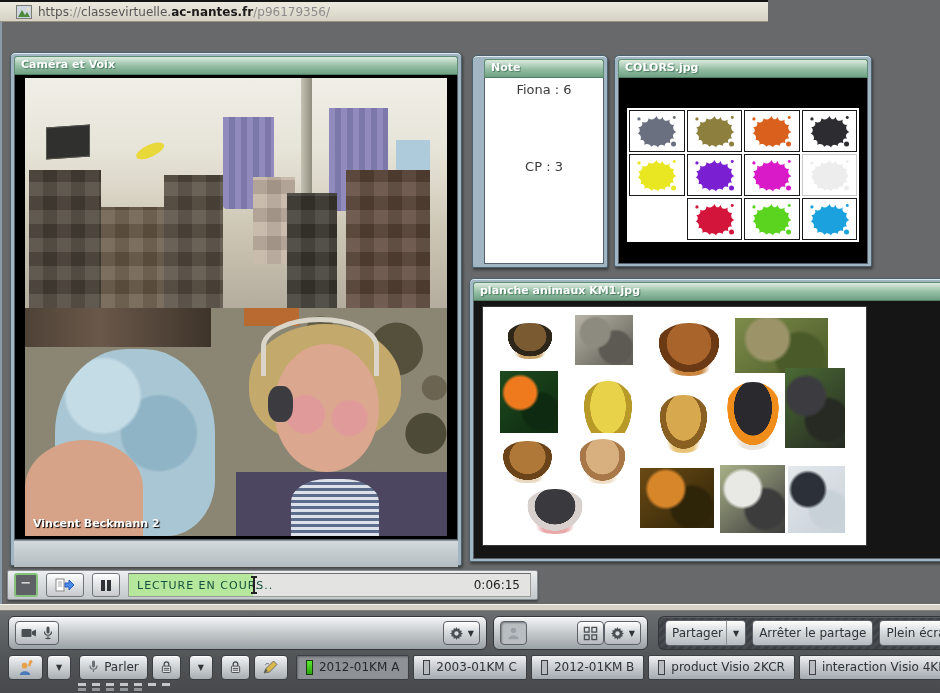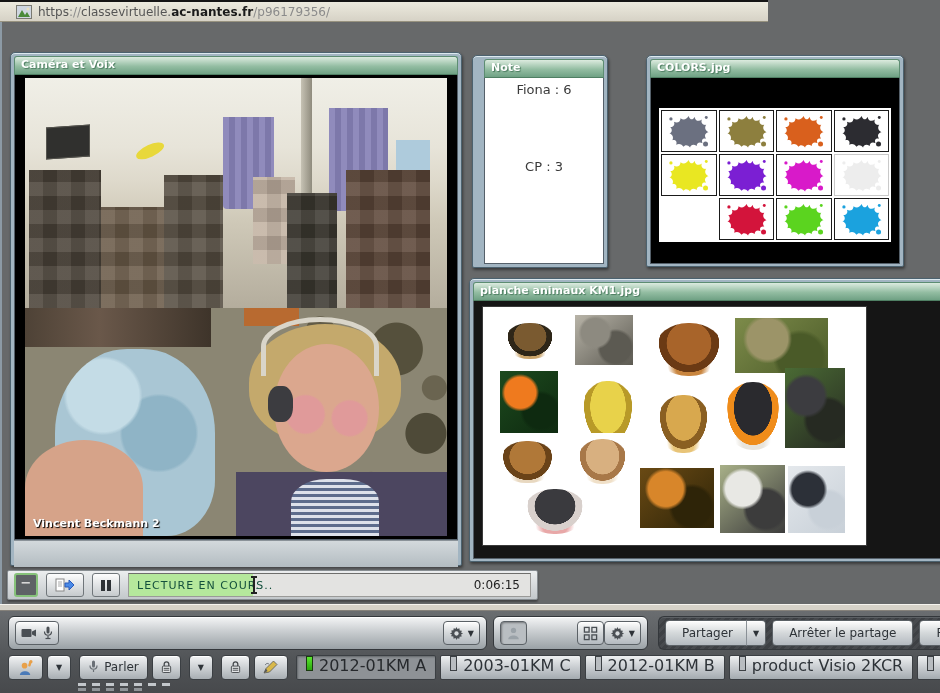--- a/index.html
+++ b/index.html
@@ -65,21 +65,21 @@
   #caret:before{top:-1px;} #caret:after{bottom:-1px;}
   #status-tail{font-size:11px;color:#14503c;letter-spacing:1px;}
   #playtime{position:absolute;right:10px;font-size:12px;color:#222;}
 
   
   #note-panel{left:470px;top:33px;width:136px;height:213px;padding-left:11px;}
   #note-body{height:186px;font-size:13px;color:#3a3a3a;padding:4px 6px;box-sizing:border-box;}
   #note-body .note-line{margin:0 0 62px 0;text-align:center;}
 
   
-  #colors-panel{left:644px;top:33px;width:258px;height:212px;}
+  #colors-panel{left:612px;top:33px;width:258px;height:212px;}
   #colors-body{height:185px;background:#000;}
   #swatch-grid{position:absolute;left:8px;right:8px;top:30px;height:134px;background:#fff;
       display:grid;grid-template-columns:repeat(4,1fr);grid-auto-rows:1fr;gap:2px;padding:2px;box-sizing:border-box;}
   .swatch{border:1px solid #1a1a1a;display:flex;align-items:center;justify-content:center;background:#fff;}
   .swatch.light{border-color:#c9c9c9;}
   .swatch.empty{border:none;}
   .swatch svg{width:92%;height:92%;}
 
   
   #animals-panel{left:467px;top:256px;width:486px;height:284px;}
@@ -119,36 +119,36 @@
   .tool-section{position:absolute;top:5px;height:34px;border:1px solid #33373b;border-radius:6px;
       background:linear-gradient(#f4f5f6,#c9cdd0 45%,#9aa1a6);box-shadow:inset 0 1px 0 #fff;
       display:flex;align-items:center;box-sizing:border-box;padding:0 6px;}
   #section-av{left:8px;width:479px;}
   #section-users{left:493px;width:155px;}
   #section-share{left:658px;width:282px;border-radius:6px 0 0 6px;border-right:none;
       background:repeating-linear-gradient(135deg,#3d4044 0 3px,#474a4e 3px 6px);
       box-shadow:inset 0 1px 0 #5c6064;gap:6px;}
   .chrome-btn{height:24px;background:linear-gradient(#fefefe,#d4d8da 50%,#b4bac0);border:1px solid #5b6166;
       border-radius:4px;display:flex;align-items:center;justify-content:center;gap:4px;
-      font-size:12px;color:#2e3338;padding:0 16px;white-space:nowrap;box-shadow:inset 0 1px 0 #fff;}
+      font-size:12px;color:#2e3338;padding:0 6px;white-space:nowrap;box-shadow:inset 0 1px 0 #fff;}
   .icon-btn{padding:0 5px;min-width:24px;box-sizing:border-box;}
   .sunken{background:#b9bec2;box-shadow:inset 1px 1px 2px rgba(0,0,0,.35);}
   .spacer{flex:1;}
   .split-arrow{padding:0 6px;border-left:1px solid #8a9096;margin-left:-4px;border-radius:0 4px 4px 0;}
   .arrow-glyph{font-size:8px;color:#2e3338;}
 
   
   #taskbar{position:absolute;left:0;top:43px;width:940px;height:26px;display:flex;align-items:center;
       gap:4px;padding-left:8px;box-sizing:border-box;}
   .tb-btn{height:23px;background:linear-gradient(#f2f3f4,#cdd1d4 50%,#a8aeb3);border:1px solid #3b3f43;
       border-radius:4px;display:flex;align-items:center;gap:5px;font-size:12px;color:#2e3338;
       padding:0 8px;white-space:nowrap;box-shadow:inset 0 1px 0 #fff;}
   .vsep{width:5px;height:23px;background:repeating-linear-gradient(0deg,#9aa0a4 0 2px,#3a3d40 2px 4px);}
-  .tab{height:23px;border:1px solid #3b3f43;border-radius:2px;display:flex;align-items:flex-start;gap:6px;
-      font-size:16px;color:#2e3338;padding:0 9px;white-space:nowrap;
+  .tab{height:23px;border:1px solid #3b3f43;border-radius:2px;display:flex;align-items:center;gap:6px;
+      font-size:12px;color:#2e3338;padding:0 9px;white-space:nowrap;
       background:linear-gradient(#eef0f1,#c8ccd0 50%,#a4abb0);}
   .tab.active{background:#8e9296;color:#26292c;box-shadow:inset 1px 1px 2px rgba(0,0,0,.3);}
   .tab .pageicon{width:5px;height:13px;border:1px solid #3c4044;background:#b8bcc0;}
   .tab.active .pageicon{background:linear-gradient(#5ae82e,#2aa60e);border-color:#1a3a10;}
 
   #grip1{position:absolute;left:78px;top:72px;width:95px;height:3px;
       background:repeating-linear-gradient(90deg,#c3c7cb 0 8px,transparent 8px 14px);}
   #grip2{position:absolute;left:78px;top:77px;width:70px;height:3px;
       background:repeating-linear-gradient(90deg,#909498 0 8px,transparent 8px 14px);}
 </style>

